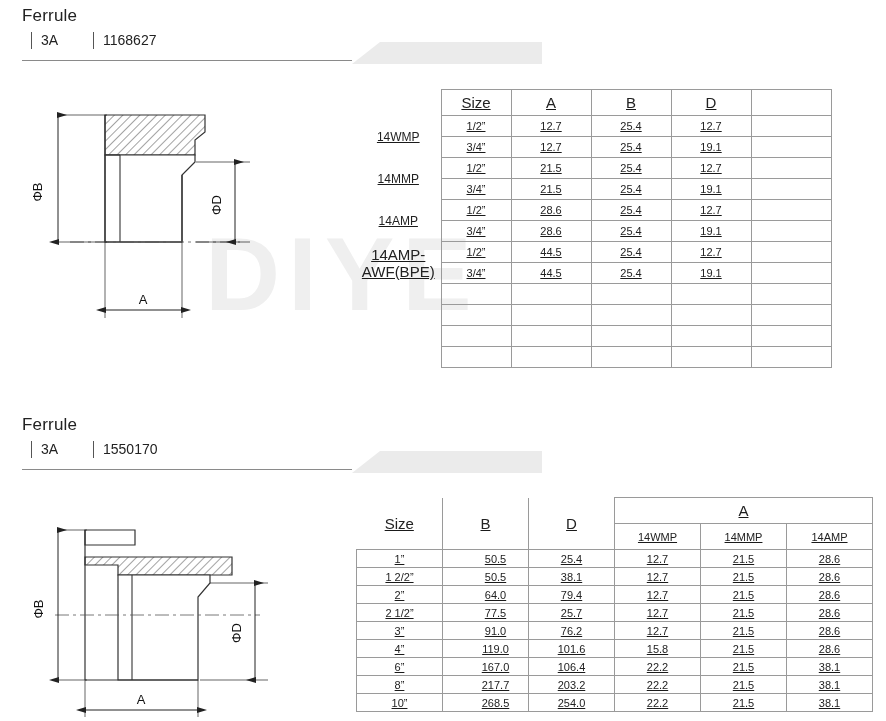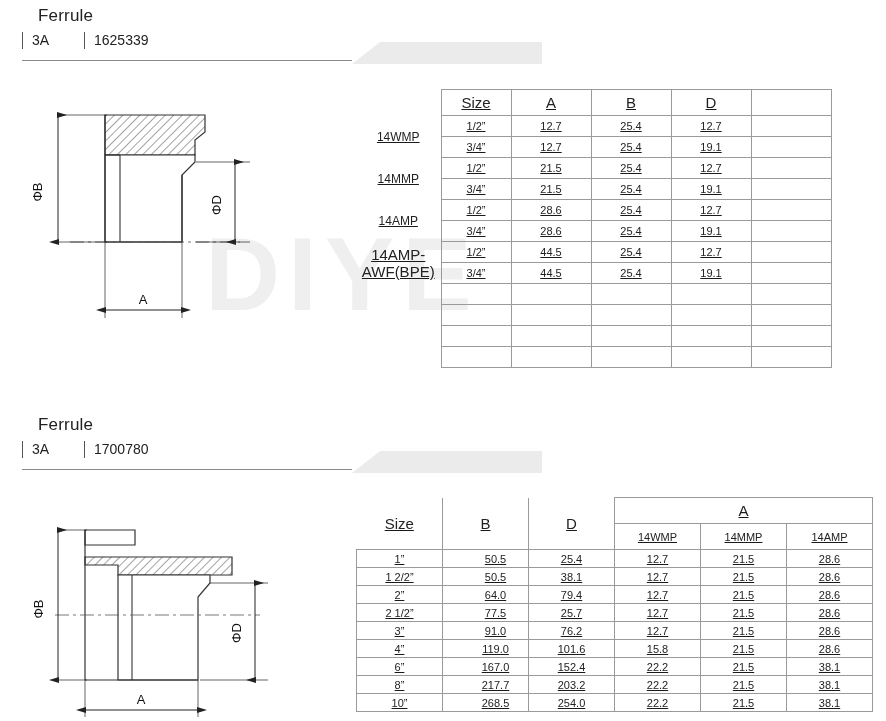--- a/index.html
+++ b/index.html
@@ -14,25 +14,24 @@
   .page { position: relative; width: 886px; height: 721px; background: #fff; }
 
   
   .section-header { position: absolute; left: 0; width: 886px; }
   .hdr-title {
     font-size: 17px;
     font-weight: 400;
     color: #222;
     padding-left: 22px;
     letter-spacing: .2px;
-    margin-left: 16px;
   }
   .hdr-sub {
     margin-top: 4px;
-    padding-left: 22px;
+    padding-left: 31px;
     display: flex;
     align-items: center;
     font-size: 14px;
     color: #222;
     height: 20px;
   }
   .hdr-sub .bar {
     display: inline-block;
     width: 1px; height: 17px;
     background: #555;
@@ -119,21 +118,21 @@
 <div class="page">
 
   <div class="watermark">DIYE</div>
 
   <div class="section-header" style="top:6px;">
     <div class="hdr-title">Ferrule</div>
     <div class="hdr-sub">
       <span class="bar"></span>
       <span class="code1">3A</span>
       <span class="bar"></span>
-      <span>1625339</span>
+      <span>1168627</span>
     </div>
   </div>
   <div class="hdr-rule" style="top:60px;"></div>
   <div class="hdr-wedge" style="left:352px; top:42px; width:190px; height:22px; clip-path: polygon(0 100%, 28px 0, 190px 0, 190px 100%);"></div>
 
   <div class="drawing" style="left:10px; top:100px;">
     <svg width="340" height="260" viewBox="0 0 340 260">
       <defs>
         <pattern id="hatch1" width="6" height="6" patternUnits="userSpaceOnUse" patternTransform="rotate(45)">
           <line x1="0" y1="0" x2="0" y2="6" stroke="#333" stroke-width="0.9"></line>
@@ -289,21 +288,21 @@
     </tr>
   </tbody>
     </table>
 
   <div class="section-header" style="top:415px;">
     <div class="hdr-title">Ferrule</div>
     <div class="hdr-sub">
       <span class="bar"></span>
       <span class="code1">3A</span>
       <span class="bar"></span>
-      <span>1700780</span>
+      <span>1550170</span>
     </div>
   </div>
   <div class="hdr-rule" style="top:469px;"></div>
   <div class="hdr-wedge" style="left:352px; top:451px; width:190px; height:22px; clip-path: polygon(0 100%, 28px 0, 190px 0, 190px 100%);"></div>
 
   <div class="drawing" style="left:10px; top:505px;">
     <svg width="340" height="216" viewBox="0 0 340 216">
       <defs>
         <pattern id="hatch2" width="6" height="6" patternUnits="userSpaceOnUse" patternTransform="rotate(45)">
           <line x1="0" y1="0" x2="0" y2="6" stroke="#333" stroke-width="0.9"></line>
@@ -415,21 +414,21 @@
       <td class="h-size">4”</td>
       <td class="h-b">119.0</td>
       <td class="h-d">101.6</td>
       <td class="h-sub">15.8</td>
       <td class="h-sub">21.5</td>
       <td class="h-sub">28.6</td>
     </tr>
     <tr>
       <td class="h-size">6”</td>
       <td class="h-b">167.0</td>
-      <td class="h-d">152.4</td>
+      <td class="h-d">106.4</td>
       <td class="h-sub">22.2</td>
       <td class="h-sub">21.5</td>
       <td class="h-sub">38.1</td>
     </tr>
     <tr>
       <td class="h-size">8”</td>
       <td class="h-b">217.7</td>
       <td class="h-d">203.2</td>
       <td class="h-sub">22.2</td>
       <td class="h-sub">21.5</td>

